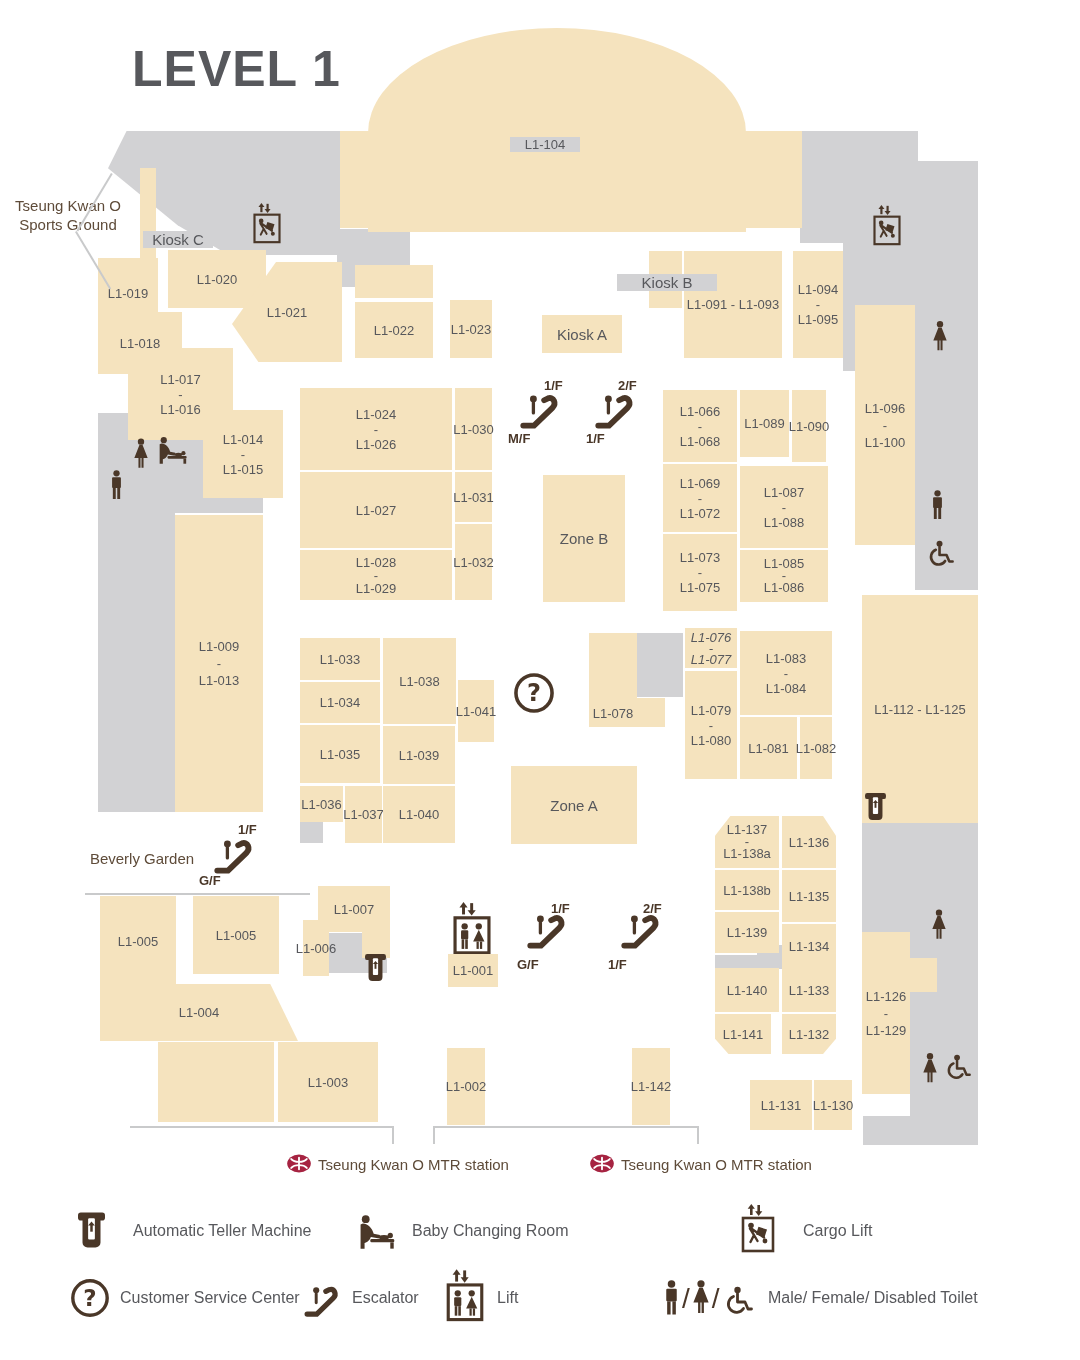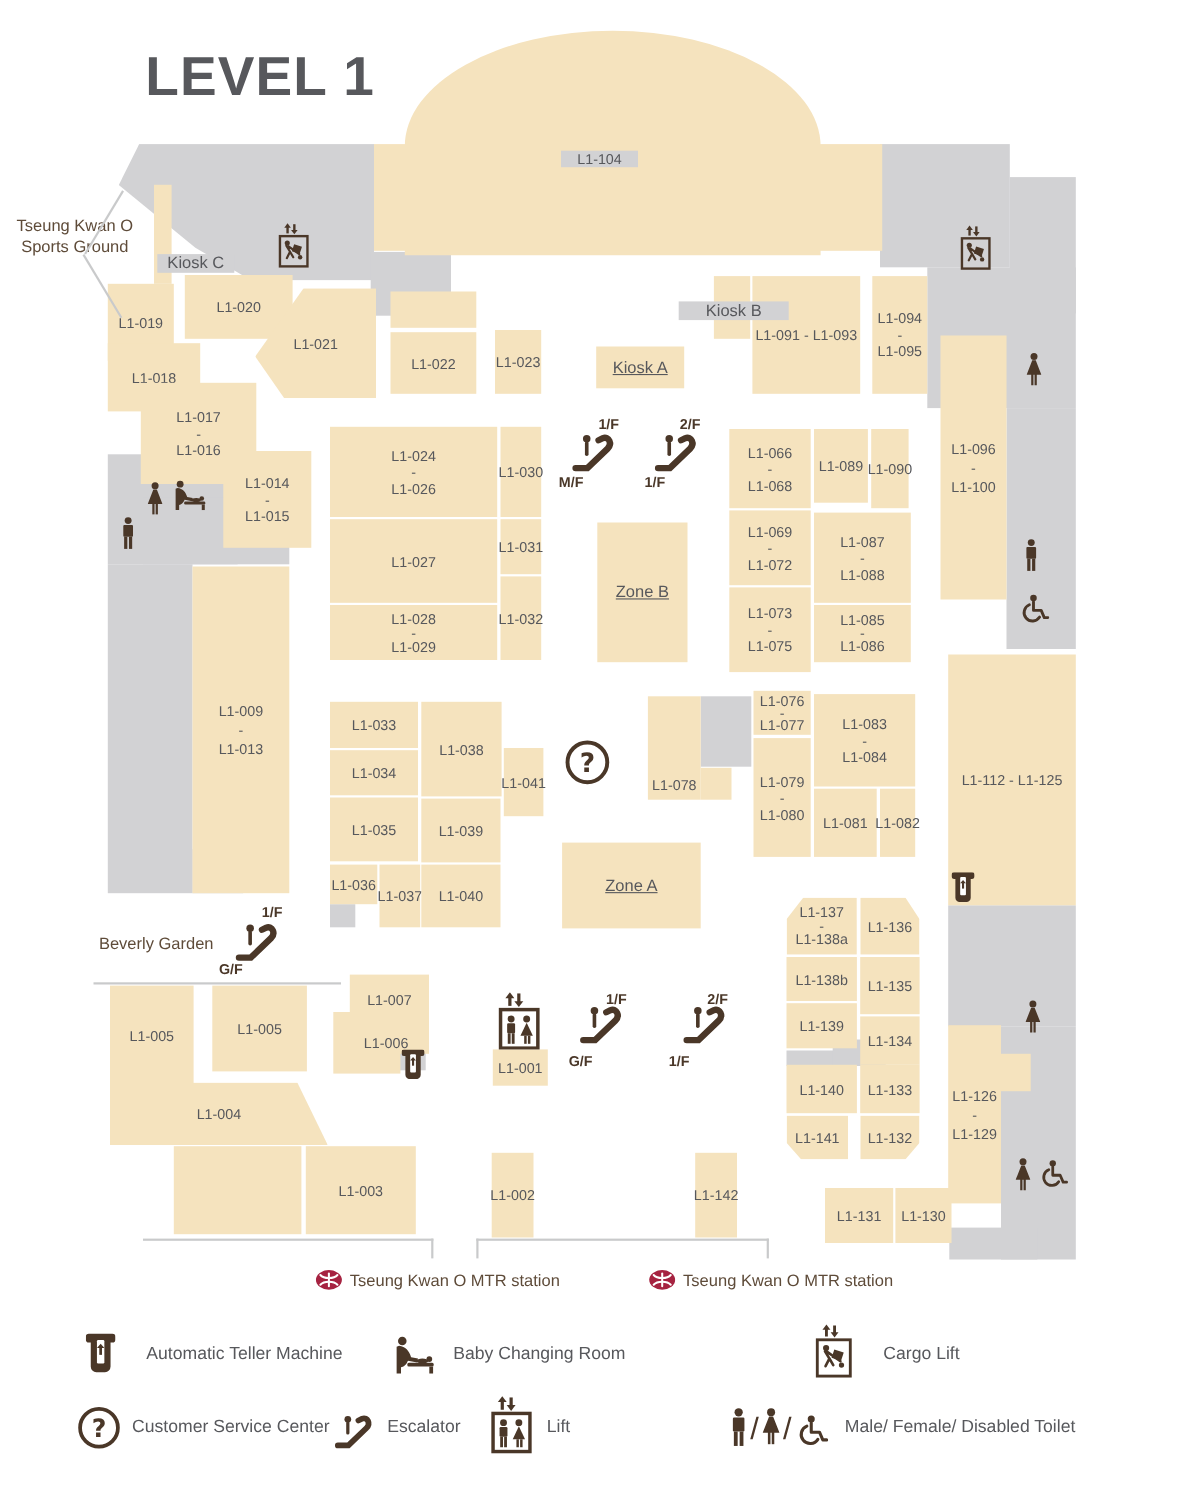--- a/index.html
+++ b/index.html
@@ -6,21 +6,21 @@
     --beige:#f5e3be; --gray:#d2d2d4; --brown:#4a3728; --tgray:#57585c;
     --tbrown:#5e4b39; --red:#a62341; --line:#c9cacb;
   }
   html,body{margin:0;padding:0;background:#fff;}
   .page{position:relative;width:1080px;height:1360px;background:#fff;overflow:hidden;
         font-family:"Liberation Sans",sans-serif;}
   .title{position:absolute;left:96px;top:40px;font-size:50px;font-weight:600;
          color:var(--tgray);letter-spacing:1px;white-space:nowrap;margin-left:36px;}
   .unit{position:absolute;background:var(--beige);display:flex;align-items:center;
         justify-content:center;color:var(--tgray);font-size:13px;text-align:center;}
-  .unit.zone{font-size:15px;text-decoration:underline;}
+  .unit.zone{font-size:15px;}
   .unit .stack div{line-height:15px;}
   .nowrap{white-space:nowrap;}
   .gray{position:absolute;background:var(--gray);}
   .micon{position:absolute;color:var(--brown);}
   .micon svg{display:block;width:100%;height:100%;}
   .flabel{position:absolute;font-size:13px;font-weight:700;color:var(--brown);white-space:nowrap;}
   .mlabel{position:absolute;font-size:15px;white-space:nowrap;}
   .mlabel.brown{color:var(--tbrown);}
   .mlabel.gray{color:var(--tgray);margin-left:15px;}
   .mlabel.center{text-align:center;}
@@ -211,21 +211,21 @@
       <div class="unit" style="left: 345px; top: 786px; width: 37px; height: 57px;">
         <span class="nowrap">L1-037</span>
       </div>
       <div class="unit" style="left: 383px; top: 786px; width: 72px; height: 57px;">
         <span>L1-040</span>
       </div>
       <div class="unit" style="left: 589px; top: 633px; width: 48px; height: 94px; align-items: flex-end; padding-bottom: 6px; box-sizing: border-box;">
         <span class="nowrap">L1-078</span>
       </div>
       <div class="unit" style="left: 637px; top: 698px; width: 28px; height: 29px;"></div>
-      <div class="unit" style="left: 685px; top: 628px; width: 52px; height: 40px;">
+      <div class="unit" style="left: 685px; top: 628px; width: 52px; height: 40px; font-style: italic;">
         <div class="stack">
           <div style="line-height: 11px;">L1-076</div>
           <div style="line-height: 11px;">-</div>
           <div style="line-height: 11px;">L1-077</div>
         </div>
       </div>
       <div class="unit" style="left: 740px; top: 631px; width: 92px; height: 84px;">
         <div class="stack">
           <div>L1-083</div>
           <div>-</div>
@@ -248,21 +248,21 @@
       <div class="unit" style="left: 862px; top: 595px; width: 116px; height: 228px;">
         <span class="nowrap">L1-112 - L1-125</span>
       </div>
       <div class="unit zone" style="left: 511px; top: 766px; width: 126px; height: 78px;">
         <span>Zone A</span>
       </div>
       <div class="unit" style="left: 318px; top: 886px; width: 72px; height: 46px;">
         <span>L1-007</span>
       </div>
       <div class="unit" style="left: 362px; top: 930px; width: 28px; height: 28px;"></div>
-      <div class="unit" style="left: 303px; top: 920px; width: 26px; height: 56px; padding-left: 35px;">
+      <div class="unit" style="left: 303px; top: 920px; width: 26px; height: 56px;">
         <span class="nowrap">L1-006</span>
       </div>
       <div class="unit" style="left: 100px; top: 896px; width: 76px; height: 90px;">
         <span>L1-005</span>
       </div>
       <div class="unit" style="left: 193px; top: 896px; width: 86px; height: 78px;">
         <span>L1-005</span>
       </div>
       <div class="unit" style="left: 100px; top: 984px; width: 198px; height: 57px; clip-path: polygon(0px 0px, 86% 0px, 100% 100%, 0px 100%);">
         <span>L1-004</span>
@@ -318,21 +318,21 @@
         <div class="stack">
           <div style="line-height: 17px;">L1-126</div>
           <div style="line-height: 17px;">-</div>
           <div style="line-height: 17px;">L1-129</div>
         </div>
       </div>
       <div class="unit" style="left: 910px; top: 958px; width: 27px; height: 34px;"></div>
       <div class="unit" style="left: 750px; top: 1080px; width: 62px; height: 50px;">
         <span class="nowrap">L1-131</span>
       </div>
-      <div class="unit" style="left: 814px; top: 1080px; width: 51px; height: 50px;">
+      <div class="unit" style="left: 814px; top: 1080px; width: 38px; height: 50px;">
         <span class="nowrap">L1-130</span>
       </div>
       <span class="micon" style="left: 252px; top: 198px; width: 30px; height: 50px;">
         <svg viewBox="0 0 36 52">
           <g fill="currentColor">
             <rect x="10" y="6" width="2.6" height="7"></rect>
             <polygon points="11.3,2 7.7,6.8 14.9,6.8"></polygon>
             <rect x="17.4" y="3" width="2.6" height="7"></rect>
             <polygon points="18.7,14 15.1,9.2 22.3,9.2"></polygon>
             <circle cx="11" cy="23.5" r="2.8"></circle>

